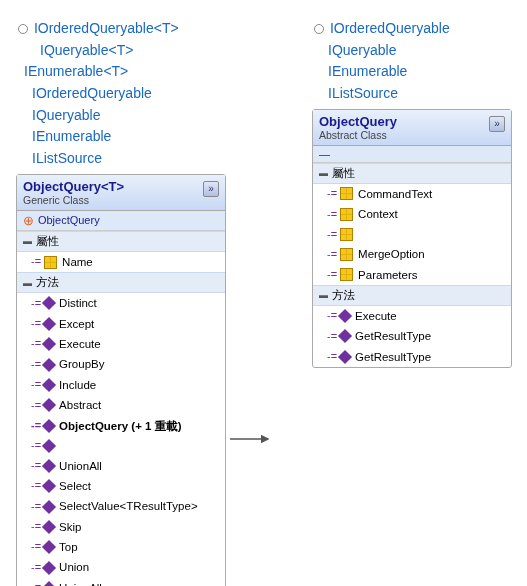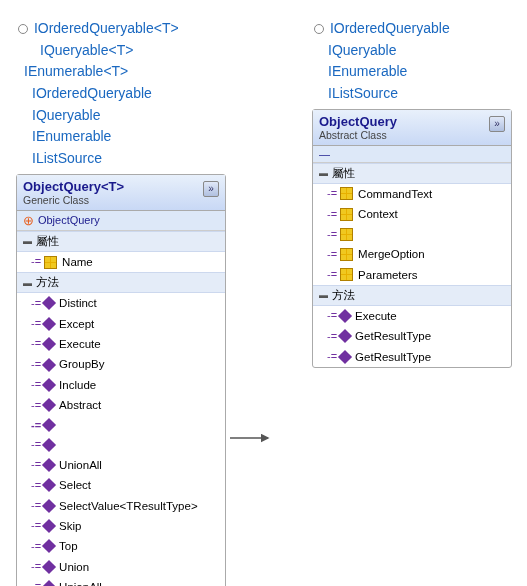--- a/index.html
+++ b/index.html
@@ -250,20 +250,21 @@
               <span class="arrow-indicator">-=</span>
               <span class="diamond"></span>
             </span>
             <span>Abstract</span>
           </div>
           <div class="member-item bold">
             <span class="method-icon-wrap">
               <span class="arrow-indicator">-=</span>
               <span class="diamond"></span>
             </span>
+            <span>ObjectQuery (+ 1 重載)</span>
           </div>
           <div class="member-item">
             <span class="method-icon-wrap">
               <span class="arrow-indicator">-=</span>
               <span class="diamond"></span>
             </span>
           </div>
           <div class="member-item">
             <span class="method-icon-wrap">
               <span class="arrow-indicator">-=</span>

